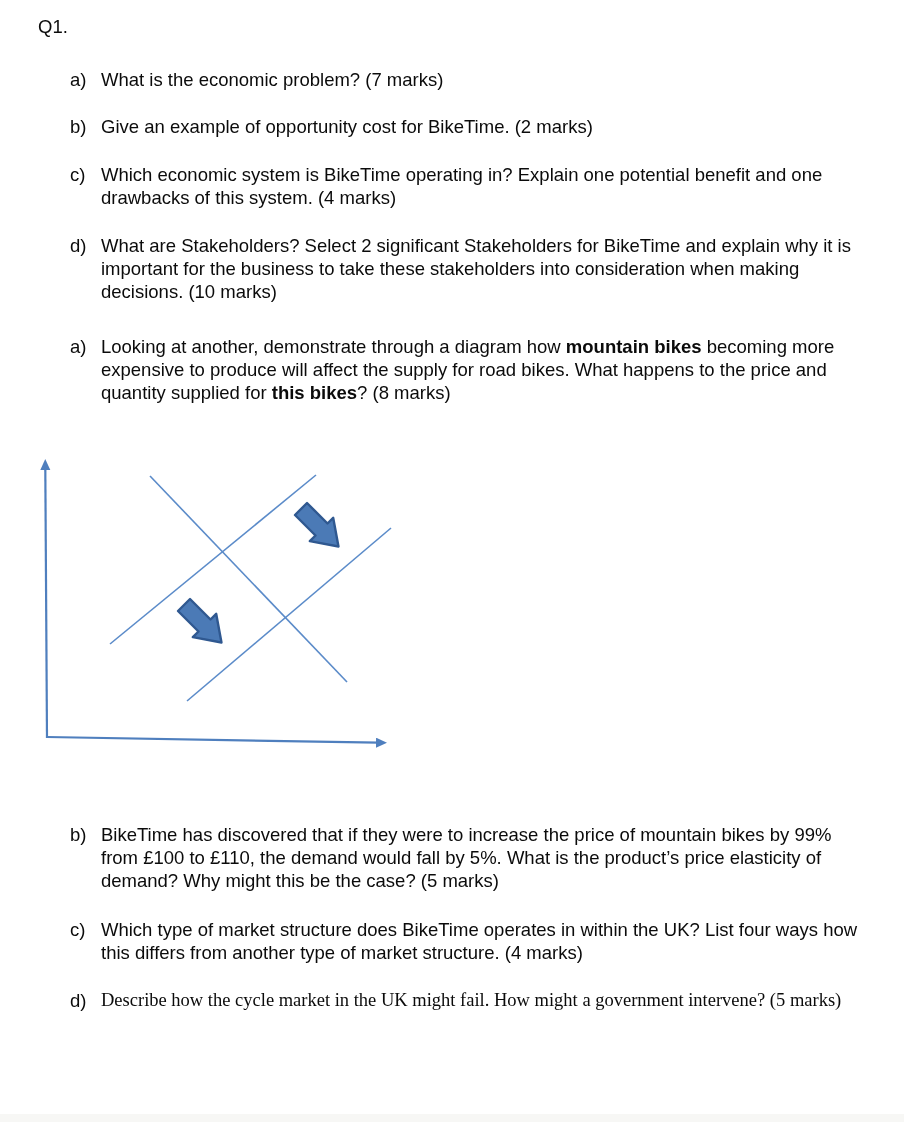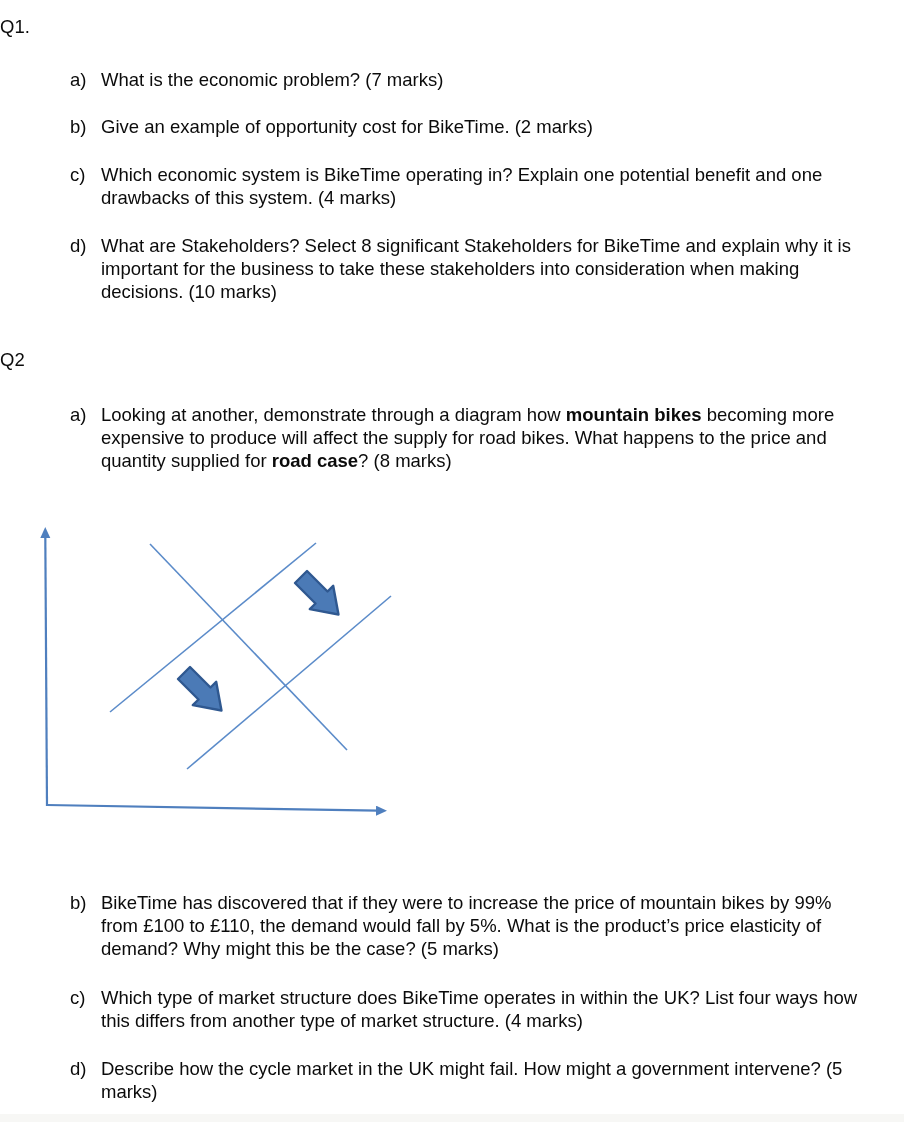--- a/index.html
+++ b/index.html
@@ -7,25 +7,25 @@
     width: 904px; height: 1122px;
     background: #ffffff;
     overflow: hidden;
     position: relative;
     font-family: "Liberation Sans", "DejaVu Sans", sans-serif;
     font-size: 18.5px;
     line-height: 23px;
     color: #0b0b0b;
   }
   .doc { padding-top: 15px; }
-  .q-title { }
+  .q-title { margin-left: 38px; }
   .item { display: flex; margin-left: 70px; }
   .item .label { flex: 0 0 31px; }
   .item .text { width: 770px; }
-  .item .text.wide { width: 800px; }
+  .item .text.wide { width: 800px; font-family: Liberation Serif, serif; }
   .b { font-weight: bold; }
   .mt30 { margin-top: 30px; }
   .mt24 { margin-top: 24px; }
   .mt25 { margin-top: 25px; }
   .mt26 { margin-top: 26px; }
   .mt32 { margin-top: 32px; }
   .mt43 { margin-top: 43px; }
   .mt45 { margin-top: 45px; }
   .mt56 { margin-top: 56px; }
   .diagram-wrap { margin-left: 30px; width: 370px; height: 320px; }
@@ -53,28 +53,27 @@
     <div class="text">Give an example of opportunity cost for BikeTime. (2 marks)</div>
   </div>
 
   <div class="item mt25">
     <span class="label">c)</span>
     <div class="text">Which economic system is BikeTime operating in? Explain one potential benefit and one drawbacks of this system. (4 marks)</div>
   </div>
 
   <div class="item mt25">
     <span class="label">d)</span>
-    <div class="text">What are Stakeholders? Select 8 significant Stakeholders for BikeTime and explain why it is important for the business to take these stakeholders into consideration when making decisions. (10 marks)</div>
+    <div class="text">What are Stakeholders? Select 2 significant Stakeholders for BikeTime and explain why it is important for the business to take these stakeholders into consideration when making decisions. (10 marks)</div>
   </div>
 
-  <div class="q-title mt45">Q2</div>
 
   <div class="item mt32">
     <span class="label">a)</span>
-    <div class="text"><span>Looking at another, demonstrate through a diagram how </span><span class="b">mountain bikes</span><span> becoming more expensive to produce will affect the supply for road bikes. What happens to the price and quantity supplied for </span><span class="b">road case</span><span>? (8 marks)</span></div>
+    <div class="text"><span>Looking at another, demonstrate through a diagram how </span><span class="b">mountain bikes</span><span> becoming more expensive to produce will affect the supply for road bikes. What happens to the price and quantity supplied for </span><span class="b">this bikes</span><span>? (8 marks)</span></div>
   </div>
 
   <div class="diagram-wrap mt43">
     <svg id="diagram-svg" width="370" height="320" viewBox="0 0 370 320" xmlns="http://www.w3.org/2000/svg">
       <defs>
         <marker id="axis-arrowhead" markerUnits="userSpaceOnUse" markerWidth="14" markerHeight="12" refX="2" refY="5" orient="auto">
           <path d="M0,0 L11,5 L0,10 Z" fill="#4f7fbe"></path>
         </marker>
       </defs>
     <line x1="17" y1="291" x2="15.3" y2="21" stroke="#4f7fbe" stroke-width="2.2" marker-end="url(#axis-arrowhead)"></line>

